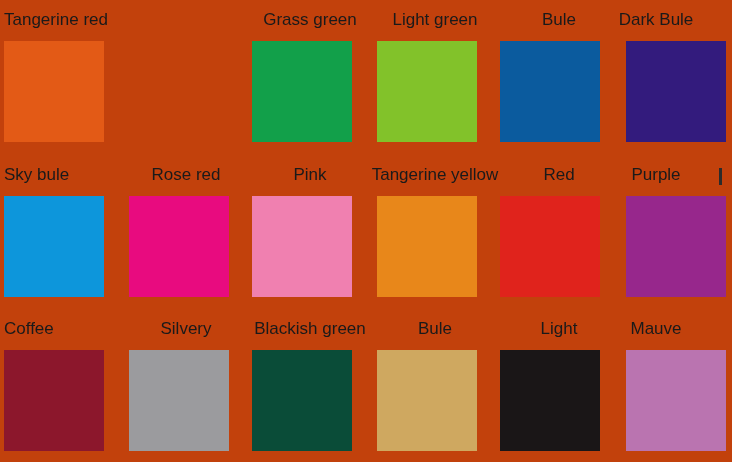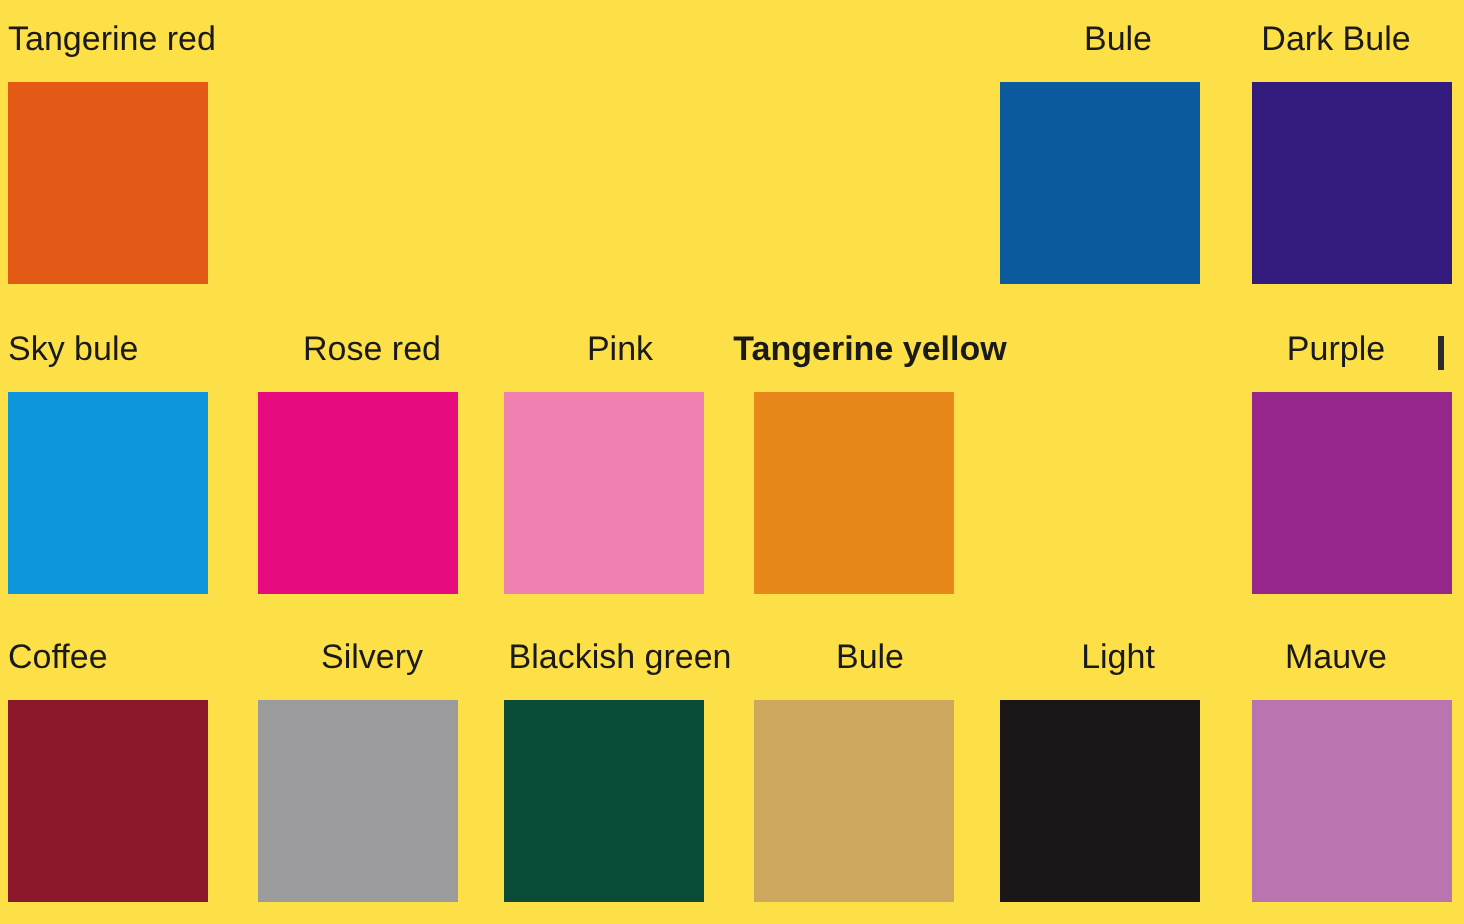--- a/index.html
+++ b/index.html
@@ -52,21 +52,21 @@
     line-height: 20px;
     color: #1a1a1a;
     font-family: "Liberation Sans", sans-serif;
   }
   
   .swatch-cell.col-0 .swatch-label {
     left: 4px;
     transform: none;
   }
   .swatch-cell.col-5 .swatch-label {
-    left: 44px;
+    left: 32px;
     transform: translateX(-50%);
     text-align: right;
   }
 
   .swatch-chip {
     position: absolute;
     top: 41px;
     width: 100px;
     height: 101px;
   }
@@ -82,26 +82,34 @@
     top: 168px;
     left: 719px;
     width: 3px;
     height: 17px;
     background: #2b2b2b;
   }
 </style>
 </head>
 <body>
 
-<div id="swatch-chart" style="background-color: #fde047;">
+<div id="swatch-chart" style="background-color: #c2410c;">
 
   <div class="swatch-row row-0">
     <div class="swatch-cell col-0">
       <div class="swatch-label" style="color: rgb(26, 26, 26);">Tangerine red</div>
       <div class="swatch-chip" style="background-color: rgb(227, 90, 22);"></div>
+    </div>
+    <div class="swatch-cell col-2">
+      <div class="swatch-label" style="color: rgb(26, 26, 26);">Grass green</div>
+      <div class="swatch-chip" style="background-color: rgb(18, 160, 74);"></div>
+    </div>
+    <div class="swatch-cell col-3">
+      <div class="swatch-label" style="color: rgb(26, 26, 26);">Light green</div>
+      <div class="swatch-chip" style="background-color: rgb(130, 194, 42);"></div>
     </div>
     <div class="swatch-cell col-4">
       <div class="swatch-label" style="color: rgb(26, 26, 26);">Bule</div>
       <div class="swatch-chip" style="background-color: rgb(11, 91, 158);"></div>
     </div>
     <div class="swatch-cell col-5">
       <div class="swatch-label" style="color: rgb(26, 26, 26);">Dark Bule</div>
       <div class="swatch-chip" style="background-color: rgb(51, 27, 125);"></div>
     </div>
   </div>
@@ -113,22 +121,26 @@
     </div>
     <div class="swatch-cell col-0">
       <div class="swatch-label" style="color: rgb(26, 26, 26);">Sky bule</div>
       <div class="swatch-chip" style="background-color: rgb(13, 150, 219);"></div>
     </div>
     <div class="swatch-cell col-2">
       <div class="swatch-label" style="color: rgb(26, 26, 26);">Pink</div>
       <div class="swatch-chip" style="background-color: rgb(240, 128, 176);"></div>
     </div>
     <div class="swatch-cell col-3">
-      <div class="swatch-label" style="color: rgb(26, 26, 26); font-weight: bold;">Tangerine yellow</div>
+      <div class="swatch-label" style="color: rgb(26, 26, 26);">Tangerine yellow</div>
       <div class="swatch-chip" style="background-color: rgb(232, 135, 26);"></div>
+    </div>
+    <div class="swatch-cell col-4">
+      <div class="swatch-label" style="color: rgb(26, 26, 26);">Red</div>
+      <div class="swatch-chip" style="background-color: rgb(224, 35, 28);"></div>
     </div>
     <div class="swatch-cell col-5">
       <div class="swatch-label" style="color: rgb(26, 26, 26);">Purple</div>
       <div class="swatch-chip" style="background-color: rgb(151, 39, 140);"></div>
     </div>
   </div>
 
   <div class="swatch-row row-2">
     <div class="swatch-cell col-0">
       <div class="swatch-label" style="color: rgb(26, 26, 26);">Coffee</div>

